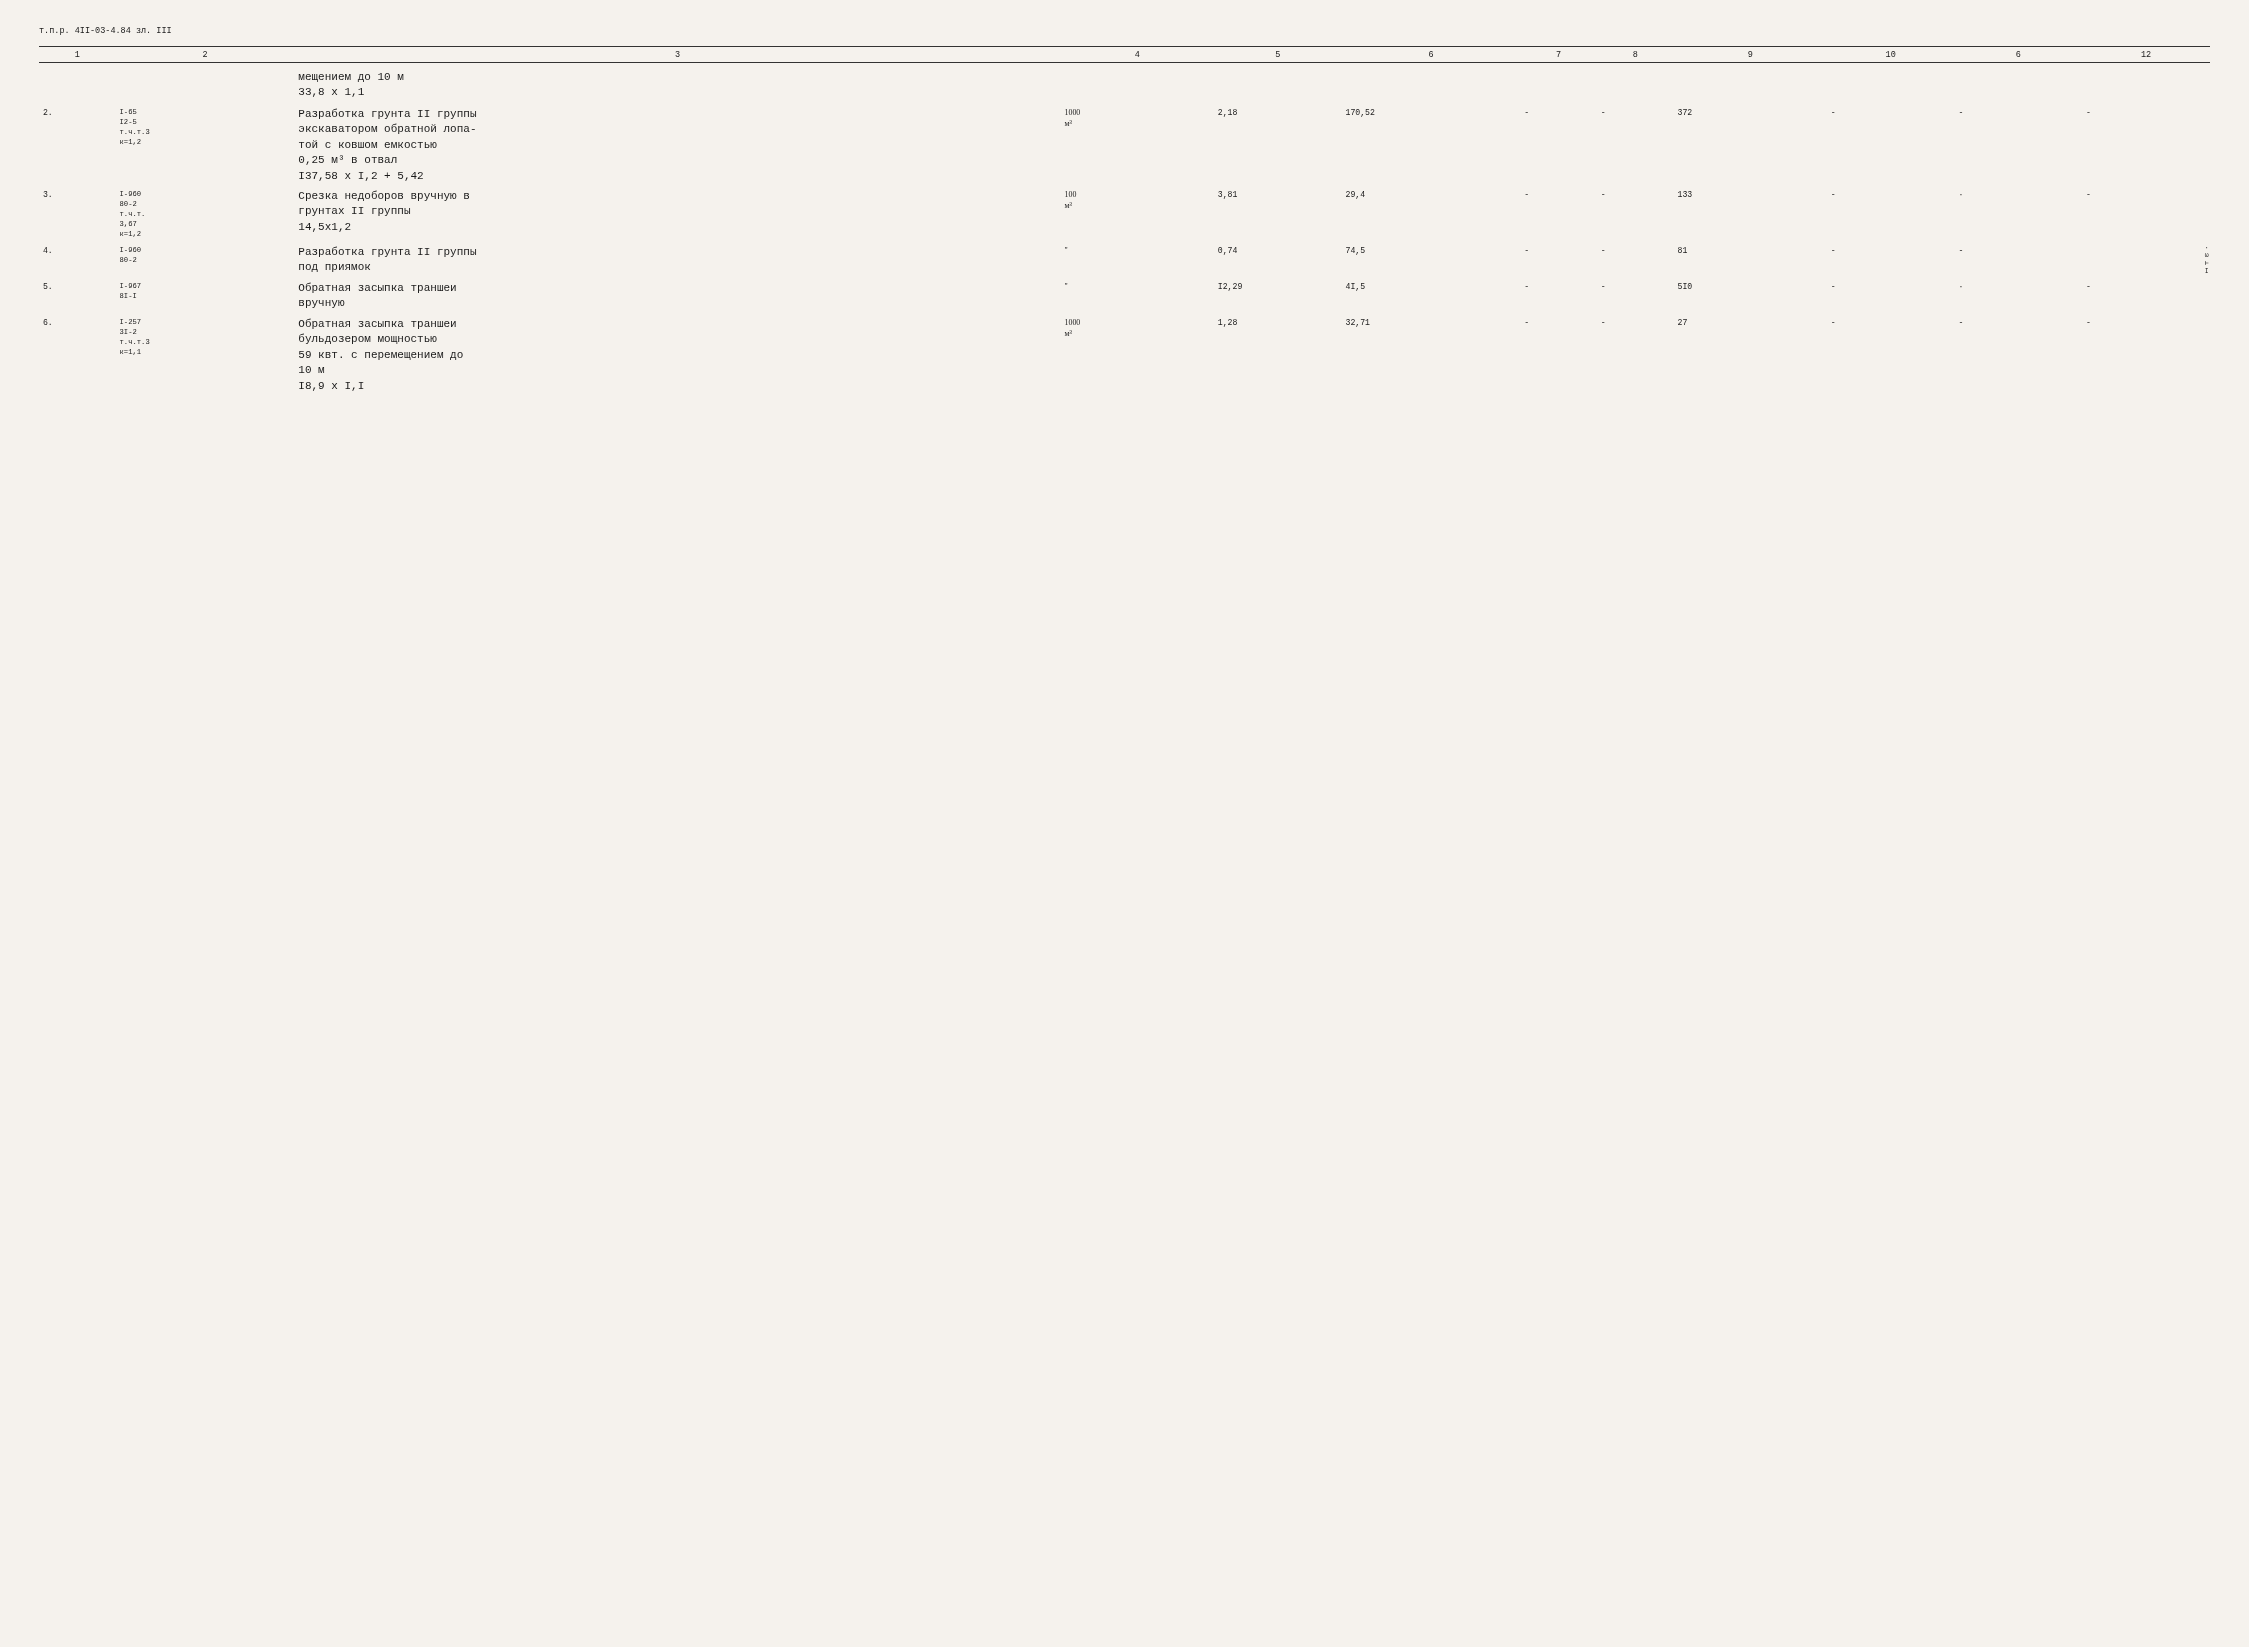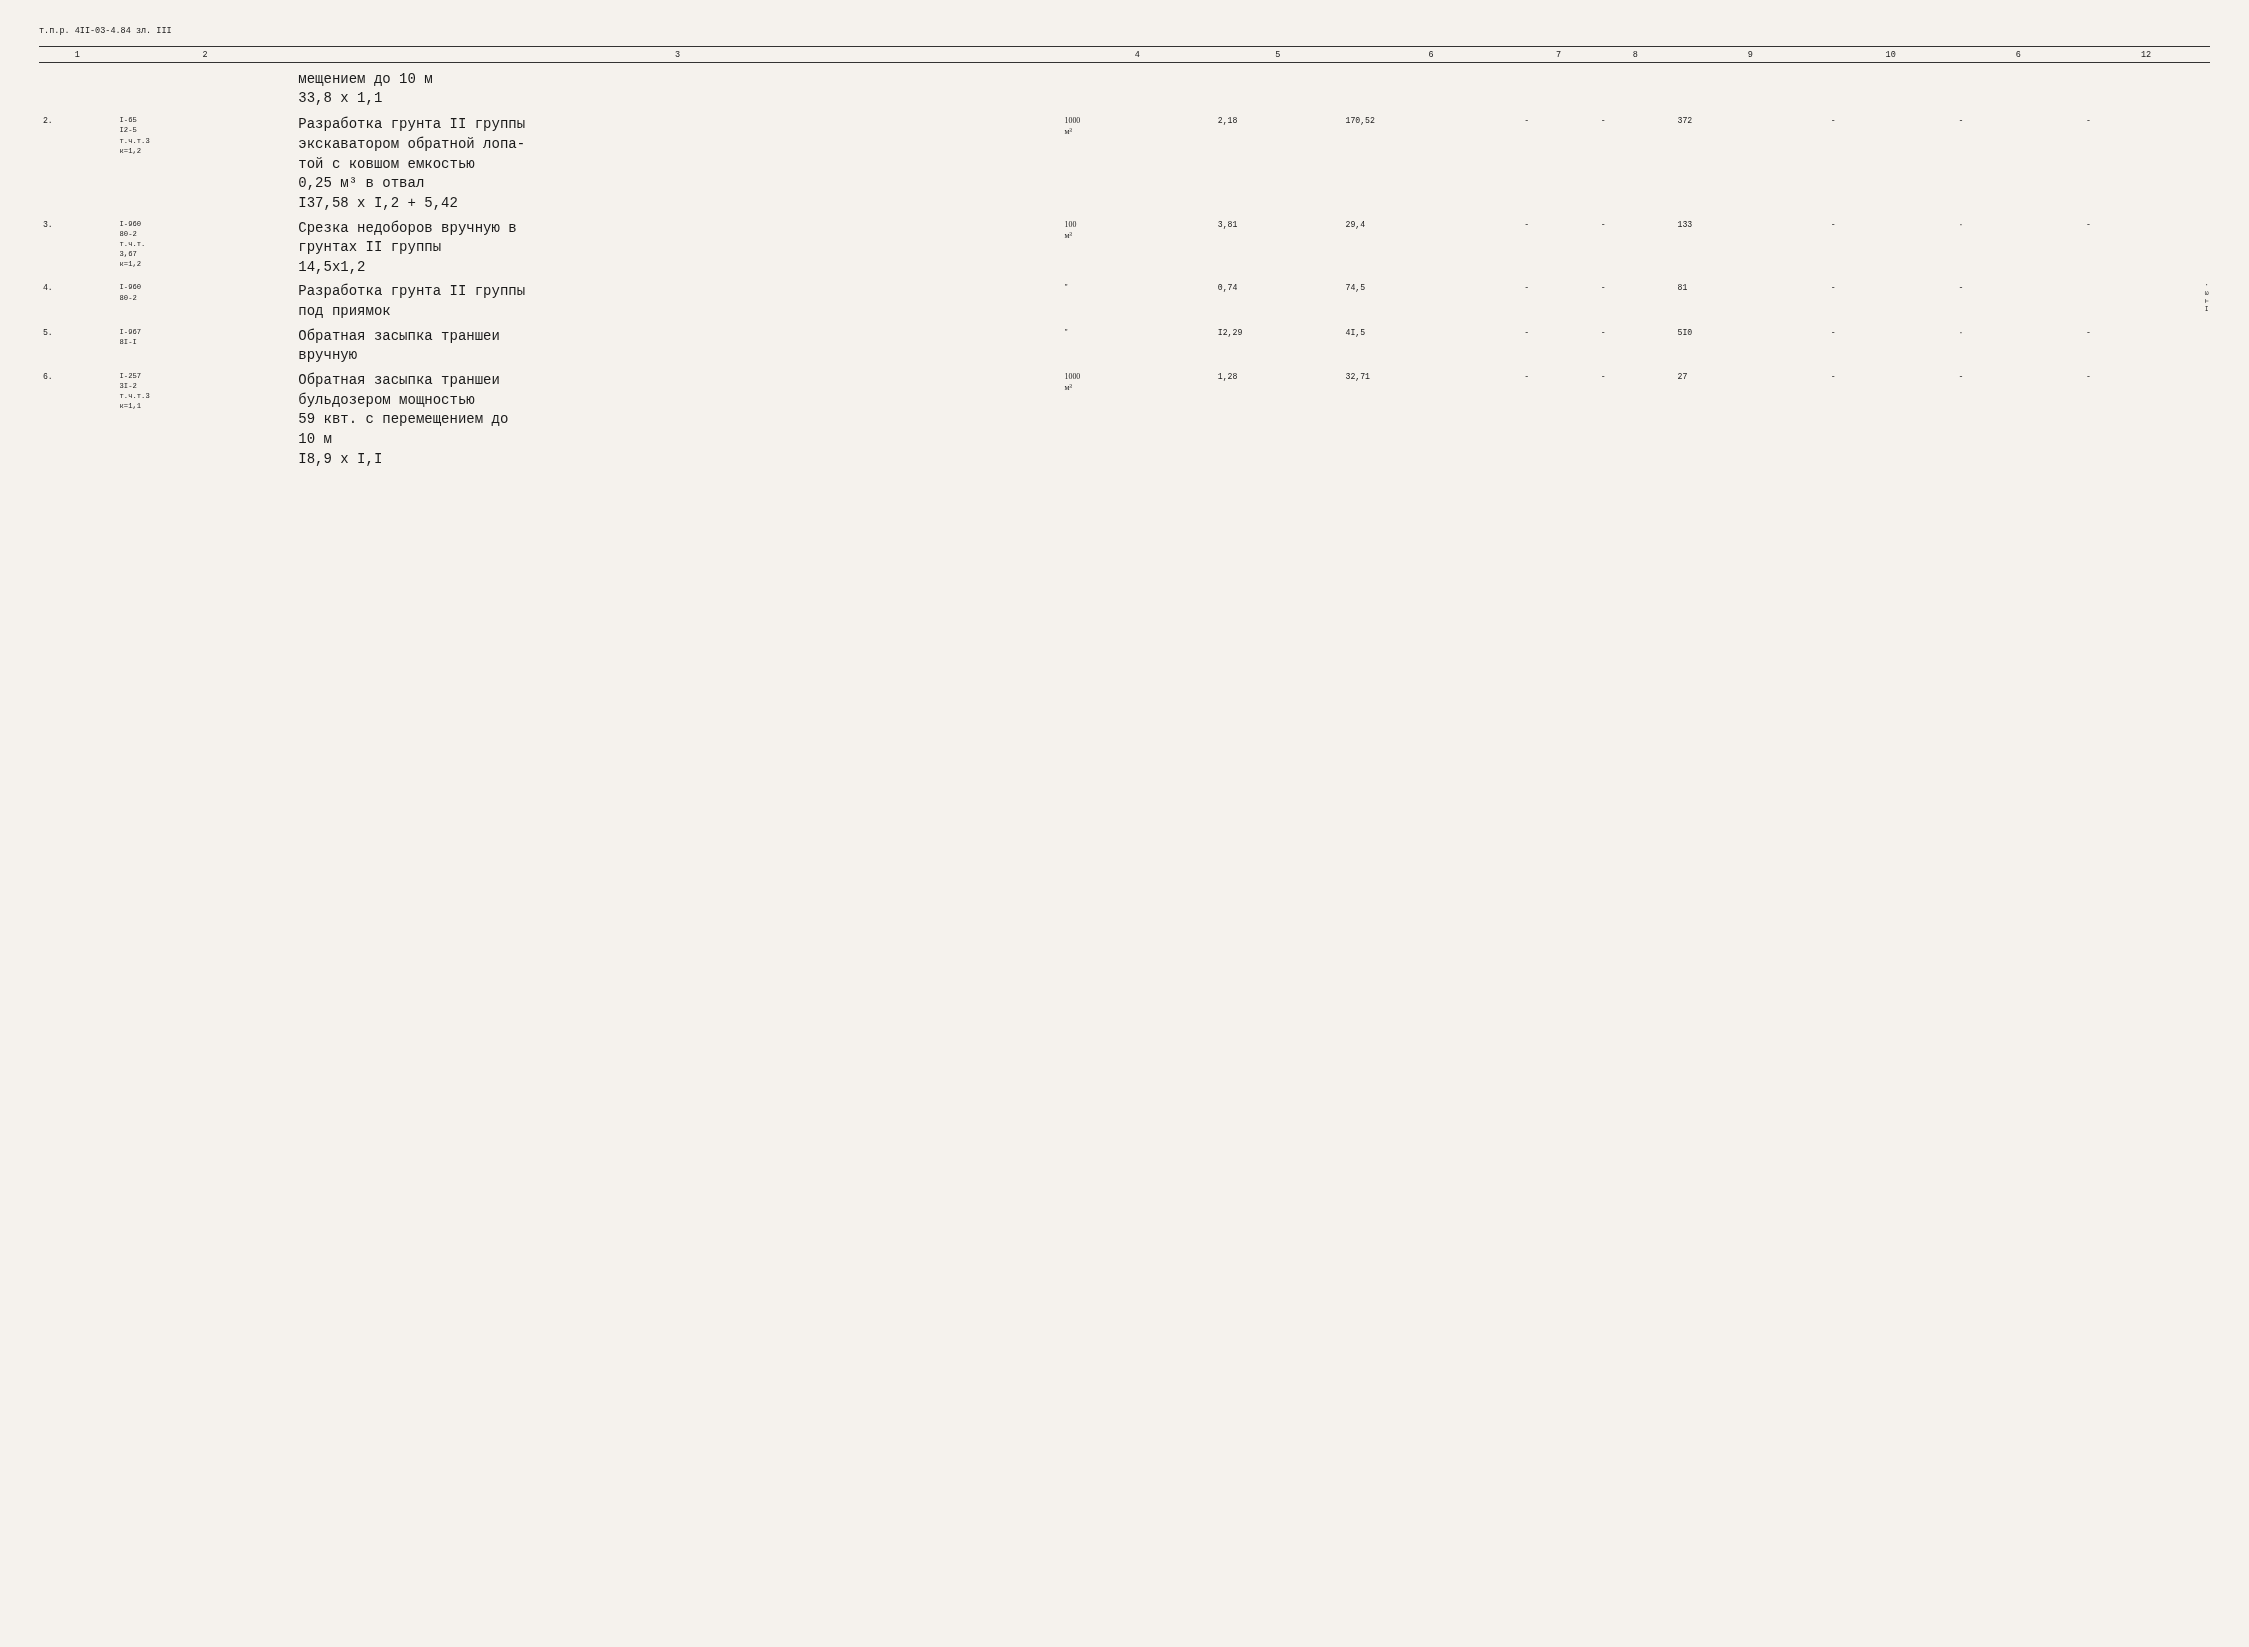--- a/index.html
+++ b/index.html
@@ -61,21 +61,21 @@
       font-size: 7.9px;
     }
 
     .code-cell {
       font-size: 7.2px;
       line-height: 1.3;
       font-family: Liberation Mono, monospace;
     }
 
     .desc-cell {
-      font-size: 14px;
+      font-size: 11px;
       line-height: 1.4;
     }
 
     .data-cell {
       text-align: center;
       font-size: 8.2px;
     }
 
     .unit-cell {
       text-align: center;

